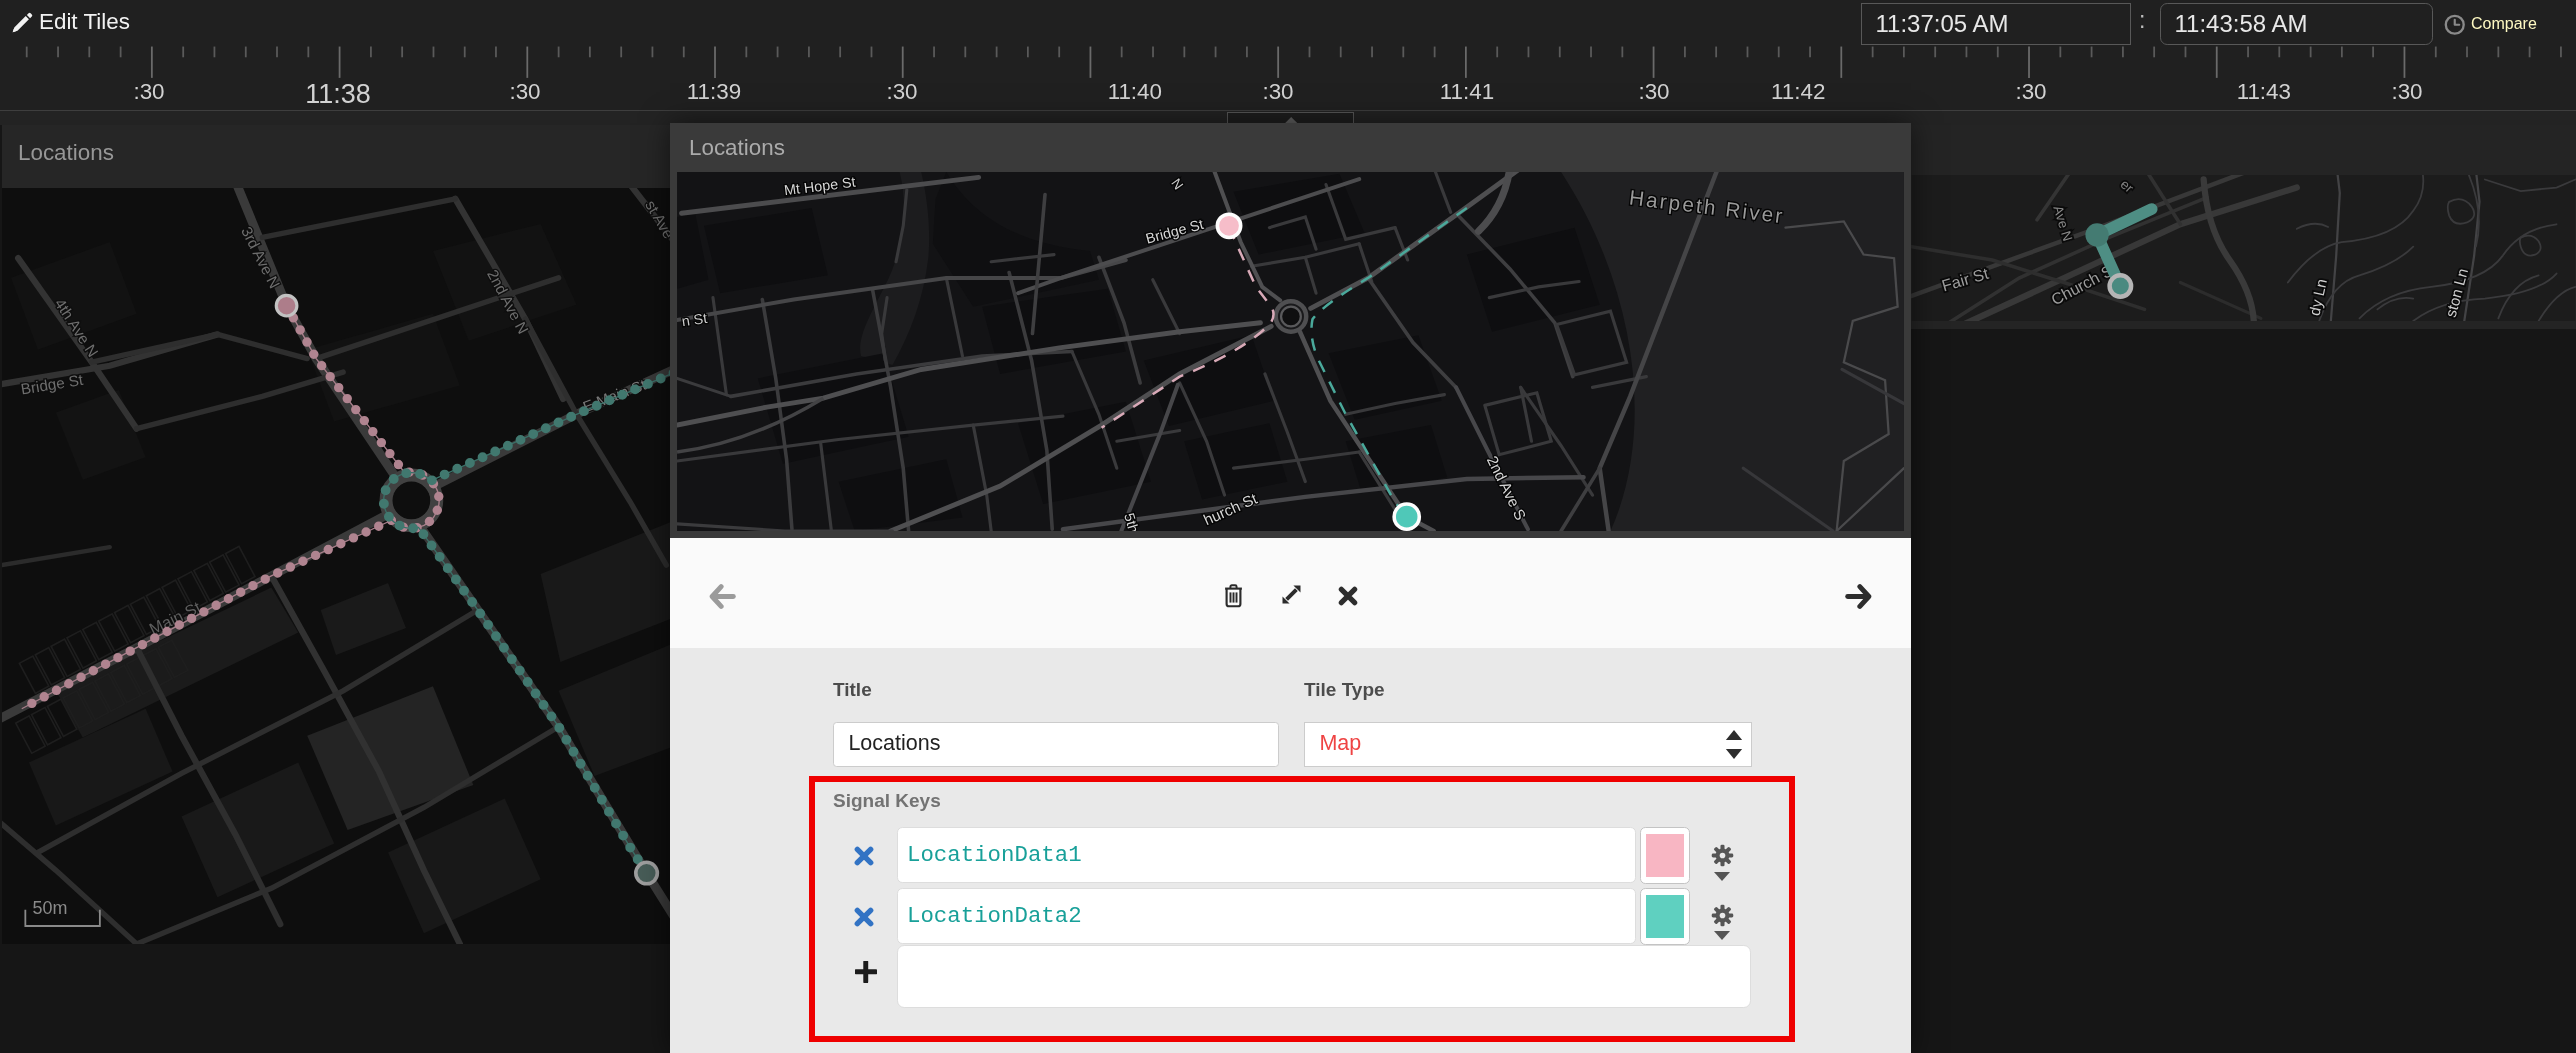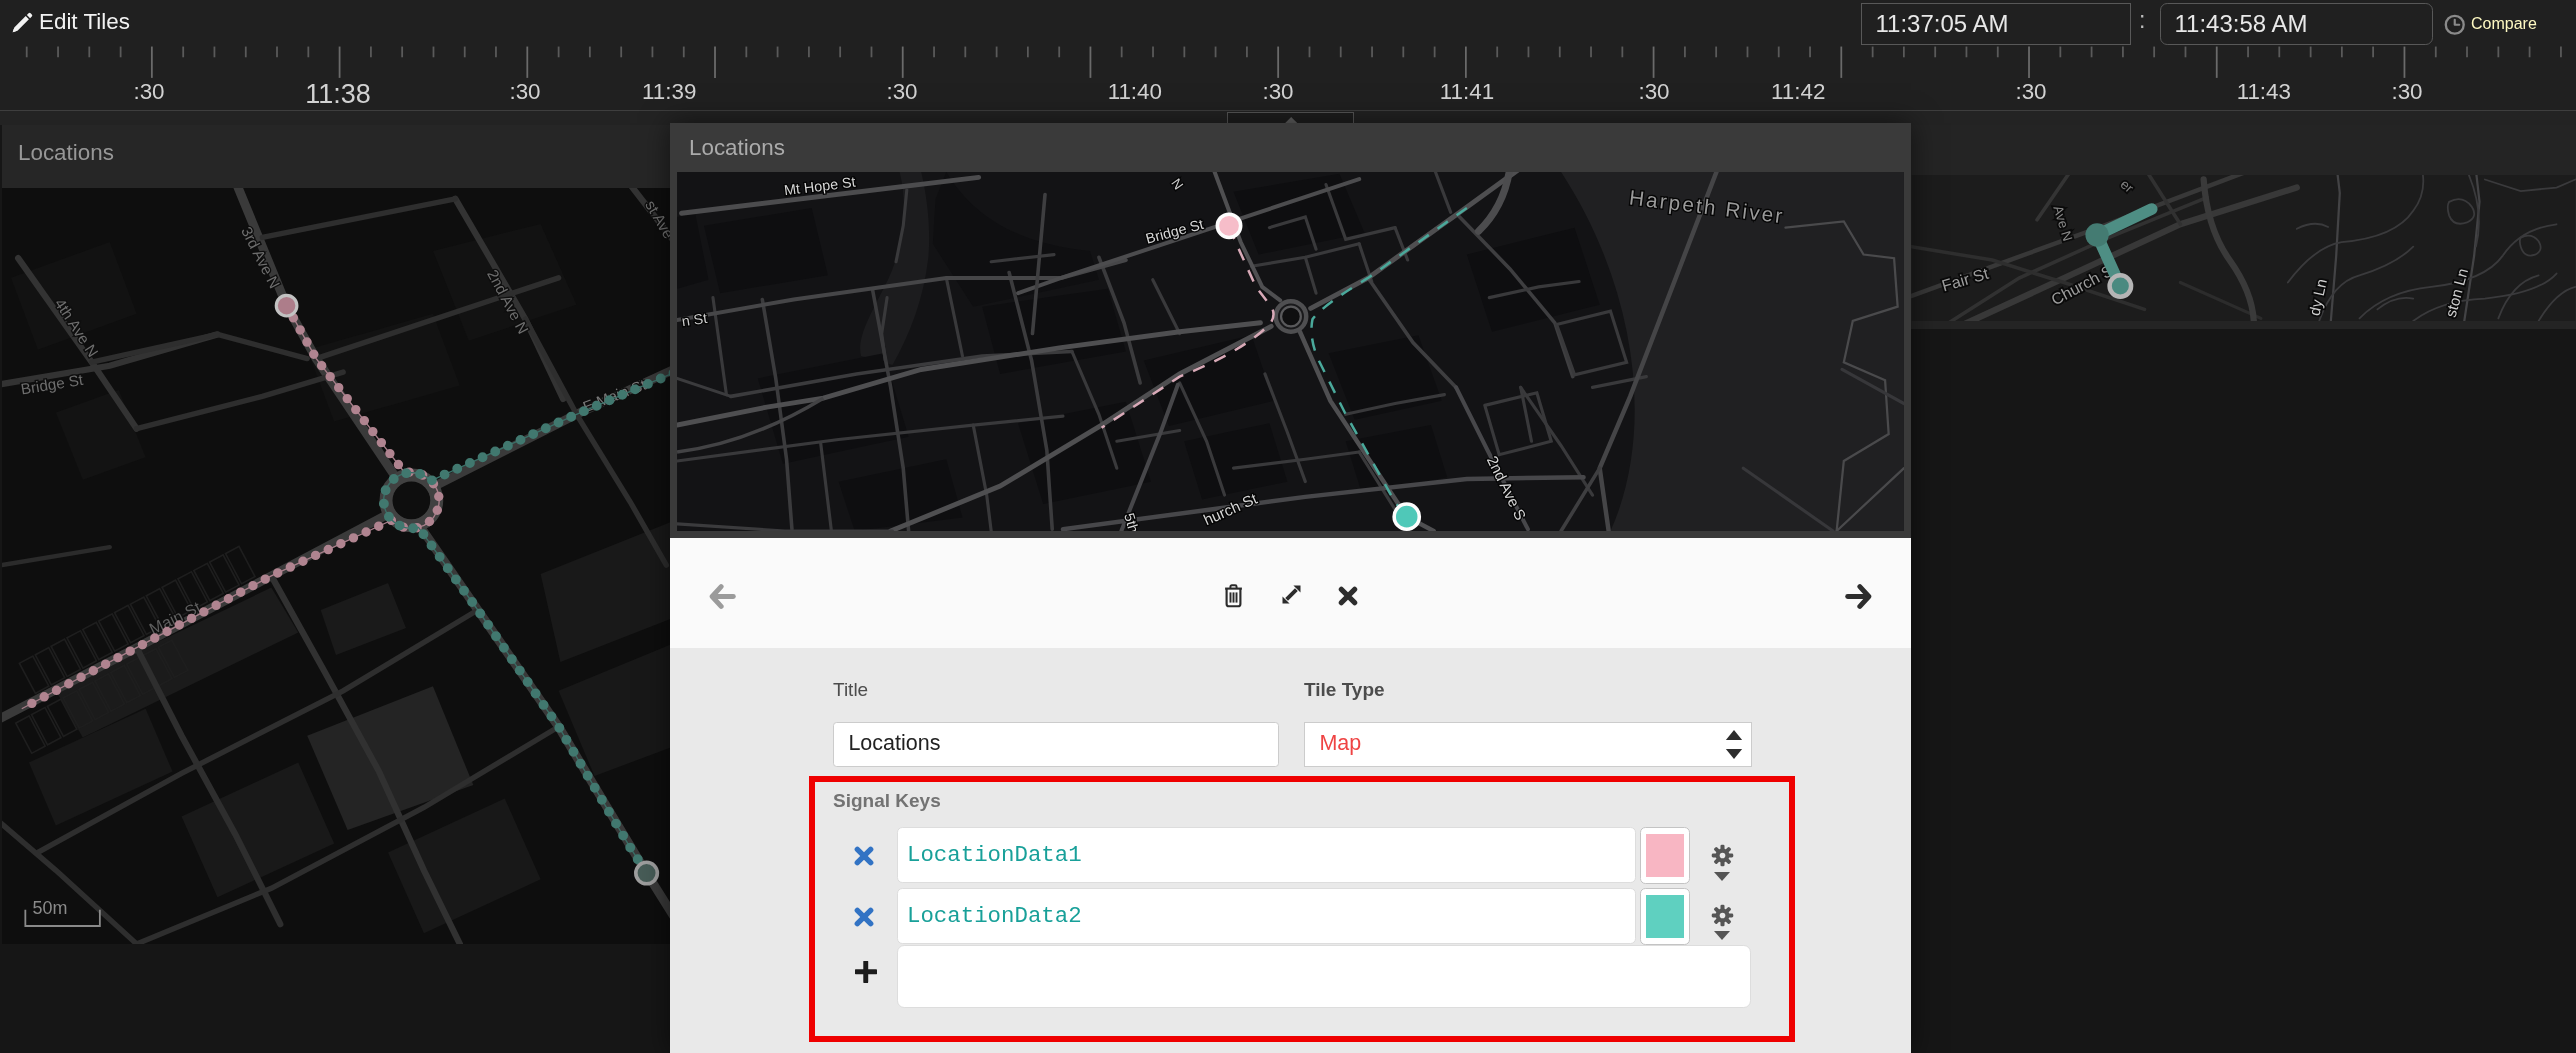--- a/index.html
+++ b/index.html
@@ -99,21 +99,21 @@
     <line x1="2682.2" y1="52" x2="2682.2" y2="87" stroke="#6a6a6a" stroke-width="2"></line>
     <line x1="2717.2" y1="52" x2="2717.2" y2="64" stroke="#5a5a5a" stroke-width="2"></line>
     <line x1="2752.1" y1="52" x2="2752.1" y2="64" stroke="#5a5a5a" stroke-width="2"></line>
     <line x1="2787.1" y1="52" x2="2787.1" y2="64" stroke="#5a5a5a" stroke-width="2"></line>
     <line x1="2822.0" y1="52" x2="2822.0" y2="64" stroke="#5a5a5a" stroke-width="2"></line>
     <line x1="2857.0" y1="52" x2="2857.0" y2="64" stroke="#5a5a5a" stroke-width="2"></line>
   </svg>
 <div class="abs" style="left:77px;top:79px;width:144px;text-align:center;font-size:22.4px;color:#d2d2d2">:30</div>
 <div class="abs" style="left:266px;top:79px;width:144px;text-align:center;font-size:27px;color:#d2d2d2">11:38</div>
 <div class="abs" style="left:453px;top:79px;width:144px;text-align:center;font-size:22.4px;color:#d2d2d2">:30</div>
-<div class="abs" style="left:642px;top:79px;width:144px;text-align:left;font-size:22.4px;color:#d2d2d2">11:39</div>
+<div class="abs" style="left:642px;top:79px;width:144px;text-align:center;font-size:22.4px;color:#d2d2d2">11:39</div>
 <div class="abs" style="left:830px;top:79px;width:144px;text-align:center;font-size:22.4px;color:#d2d2d2">:30</div>
 <div class="abs" style="left:1018px;top:79px;width:144px;text-align:right;font-size:22.4px;color:#d2d2d2">11:40</div>
 <div class="abs" style="left:1206px;top:79px;width:144px;text-align:center;font-size:22.4px;color:#d2d2d2">:30</div>
 <div class="abs" style="left:1395px;top:79px;width:144px;text-align:center;font-size:22.4px;color:#d2d2d2">11:41</div>
 <div class="abs" style="left:1582px;top:79px;width:144px;text-align:center;font-size:22.4px;color:#d2d2d2">:30</div>
 <div class="abs" style="left:1771px;top:79px;width:144px;text-align:left;font-size:22.4px;color:#d2d2d2">11:42</div>
 <div class="abs" style="left:1959px;top:79px;width:144px;text-align:center;font-size:22.4px;color:#d2d2d2">:30</div>
 <div class="abs" style="left:2147px;top:79px;width:144px;text-align:right;font-size:22.4px;color:#d2d2d2">11:43</div>
 <div class="abs" style="left:2335px;top:79px;width:144px;text-align:center;font-size:22.4px;color:#d2d2d2">:30</div>
 <div class="abs" style="left:0;top:110px;width:2576px;height:0.9px;background:#3e3e3e"></div>
@@ -348,21 +348,21 @@
 <path d="M10.8,23.2 h-8 v-8 z" fill="#2b2b2b"></path>
 </svg>
 <svg class="abs" style="left:1338px;top:586px" width="20" height="20" viewBox="0 0 24 24">
 <path d="M4,4 L20,20 M20,4 L4,20" stroke="#2d2d2d" stroke-width="6.2" stroke-linecap="round"></path>
 </svg>
 <svg class="abs" style="left:1845px;top:583px" width="27" height="27" viewBox="0 0 30 30">
 <path d="M16.5,4 L26.5,15 L16.5,26" fill="none" stroke="#2d2d2d" stroke-width="5.5" stroke-linecap="round" stroke-linejoin="round"></path>
 <line x1="3" y1="15" x2="25" y2="15" stroke="#2d2d2d" stroke-width="5.5" stroke-linecap="round"></line>
 </svg>
 <div class="abs" style="left:670px;top:648px;width:1241px;height:406px;background:#e9e9e9"></div>
-<div class="abs" style="left:833px;top:679px;font-size:19px;font-weight:normal;color:#4c4c4c">Title</div>
+<div class="abs" style="left:833px;top:679px;font-size:19px;font-weight:bold;color:#4c4c4c">Title</div>
 <div class="abs" style="left:833px;top:722px;width:446px;height:45px;background:#fff;border:1.8px solid #ccc;border-radius:3.6px;font-size:21.5px;color:#222;line-height:41px;padding-left:14.4px">Locations</div>
 <div class="abs" style="left:1304px;top:679px;font-size:19px;font-weight:bold;color:#4c4c4c">Tile Type</div>
 <div class="abs" style="left:1304px;top:722px;width:448px;height:45px;background:#fff;border:1.8px solid #ccc;border-radius:0;font-size:21.5px;color:#ef4444;line-height:41px;padding-left:14.4px">Map</div>
 <svg class="abs" style="left:1725px;top:730px" width="18" height="29" viewBox="0 0 20 32">
 <path d="M10,0 L19,11 H1 Z" fill="#2d2d2d"></path>
 <path d="M10,32 L19,21 H1 Z" fill="#2d2d2d"></path>
 </svg>
 <div class="abs" style="left:809px;top:776px;width:986px;height:266px;border:6.3px solid #ef0000"></div>
 <div class="abs" style="left:833px;top:790px;font-size:19px;font-weight:bold;color:#737373">Signal Keys</div>
 <svg class="abs" style="left:854px;top:846px" width="20" height="20" viewBox="0 0 24 24">

